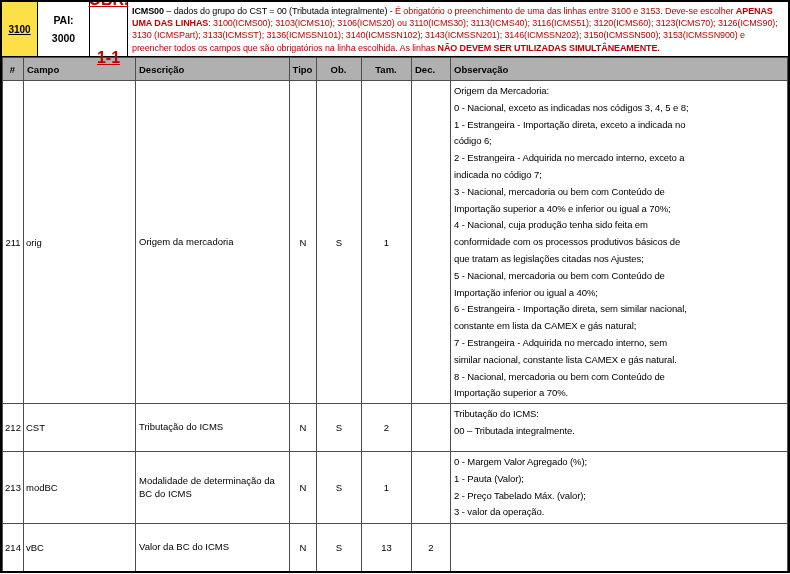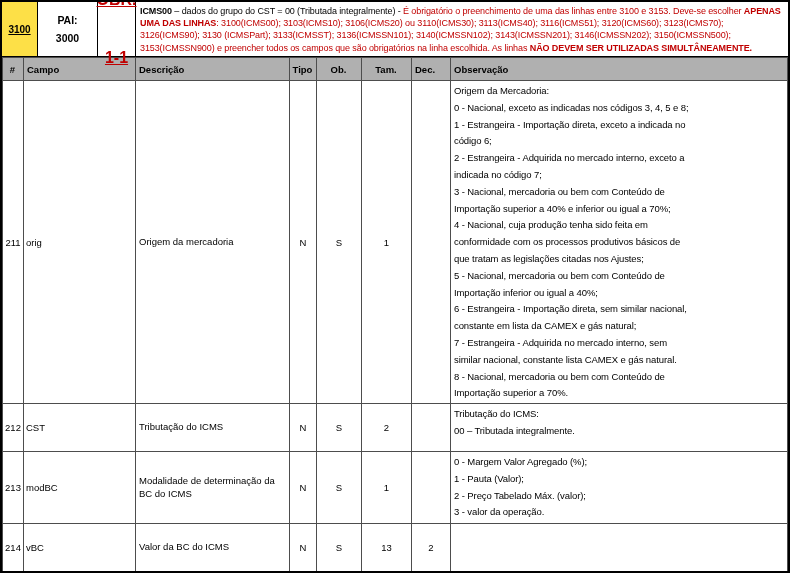--- a/index.html
+++ b/index.html
@@ -23,21 +23,21 @@
     border-right:1px solid #000;
     display:flex; flex-direction:column;
     align-items:center; justify-content:center;
     flex-shrink:0;
   }
   .band-code {
     width:36px; background:#fde047;
     font-weight:bold; font-size:10px;
   }
   .band-code span { text-decoration:underline; }
-  .band-pai { width:60px; font-weight:bold; font-size:10.5px; line-height:18px; }
+  .band-pai { width:52px; font-weight:bold; font-size:10.5px; line-height:18px; }
   .band-obr { width:38px; font-weight:bold; font-size:16px; line-height:18px; color:#c00000;gap:40px; }
   .band-obr span { text-decoration:underline; }
   .band-desc {
     flex:1; border-right:none;
     display:block; align-items:flex-start;
     padding:3px 5px 2px 4px;
     font-size:9px; line-height:12.2px;
     letter-spacing:-0.1px;
     overflow:hidden;
   }

